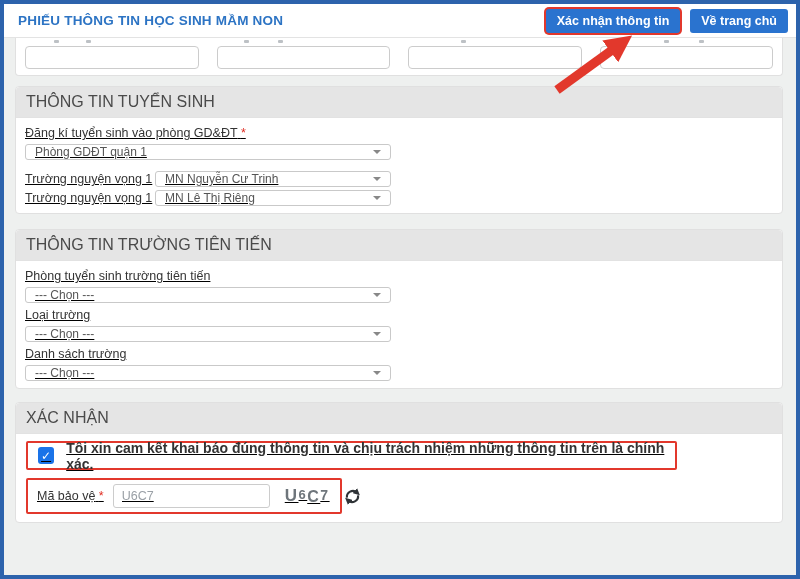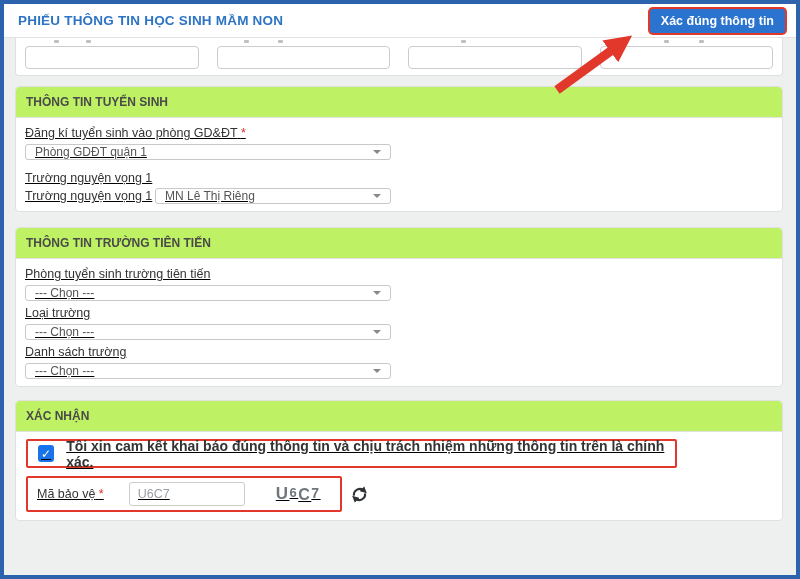--- a/index.html
+++ b/index.html
@@ -21,23 +21,23 @@
     background:#2a73cf; color:#fff; border:none; border-radius:3px;
     font-family:inherit; font-size:12.5px; font-weight:bold;
     padding:5px 11px; cursor:pointer; white-space:nowrap;
   }
   .btn.highlight { box-shadow:0 0 0 2px #e2382c; margin-right:3px; }
 
   
   .content { padding:0 13px 0 11px; }
   .card { background:#fff; border:1px solid #e0e0e0; border-radius:4px; }
   .section-header {
-    height:31px; line-height:30px; background:#bef264;
+    height:31px; line-height:30px; background:#e5e5e5;
     border-bottom:1px solid #e2e2e2; border-radius:4px 4px 0 0;
-    padding:0 10px; font-size:12px; font-weight:bold; color:#4a4a4a;
+    padding:0 10px; font-size:16px; font-weight:normal; color:#4a4a4a;
   }
 
   
   .card.cut { border-top:none; border-radius:0 0 4px 4px; height:38px; overflow:hidden; margin-bottom:10px; position:relative; }
   .fields-row { display:grid; grid-template-columns:repeat(4,1fr); gap:18px; padding:8px 9px 0; }
   .text-input { height:23px; width:100%; border:1px solid #ccc; border-radius:4px; background:#fff; font-family:inherit; font-size:12.5px; padding:0 8px; color:#333; }
   .remnant { position:absolute; top:2px; height:3px; width:5px; background:#9aa0a6; opacity:.65; border-radius:1px; }
 
   .card-body { padding:6px 9px 7px;text-decoration:underline; }
   .field-label { font-size:12.5px; color:#333; margin:2px 0 4px; }
@@ -65,41 +65,42 @@
 
   
   .red-box { border:2px solid #e2382c; border-radius:2px; }
   .commit-row { height:29px; display:flex; align-items:center; padding:0 10px; margin:1px 96px 0 1px; }
   .checkbox {
     width:17px; height:17px; background:#1a73e8; border-radius:3px; margin-right:12px;
     color:#fff; font-size:12px; font-weight:bold; display:flex; align-items:center; justify-content:center; cursor:pointer;
   }
   .commit-text { font-size:14px; font-weight:bold; color:#333; }
 
-  .captcha-row { margin:8px 0 0 1px; width:316px; height:35px; display:flex; align-items:center; padding:16px 9px; gap:25px; }
+  .captcha-row { margin:8px 0 0 1px; width:316px; height:35px; display:flex; align-items:center; padding:16px 9px; gap:9px; }
   .captcha-label { font-size:12.5px; color:#333; white-space:nowrap; }
-  .captcha-input { width:116px; height:24px; border:1px solid #ccc; border-radius:3px; font-family:inherit; font-size:12.5px; color:#9aa0a6; padding:0 8px; }
+  .captcha-input { width:157px; height:24px; border:1px solid #ccc; border-radius:3px; font-family:inherit; font-size:12.5px; color:#9aa0a6; padding:0 8px; }
   .captcha-display { display:flex; align-items:center; font-weight:bold; color:#6e757b; letter-spacing:1.5px; margin-left:6px; user-select:none; }
   .captcha-display .c0 { font-size:17px; }
   .captcha-display .c1 { font-size:13px; transform:translateY(-2px); }
   .captcha-display .c2 { font-size:16px; transform:translateY(1px); }
   .captcha-display .c3 { font-size:14px; transform:translateY(-1px); }
   .refresh-btn { background:none; border:none; padding:0; margin-left:4px; cursor:pointer; display:flex; align-items:center; }
 
   
   .annotation-arrow { position:absolute; left:535px; top:28px; pointer-events:none; z-index:20; }
 </style>
 </head>
 <body>
 
 <div class="page">
 
   <div class="header">
     <div class="page-title">PHIẾU THÔNG TIN HỌC SINH MẦM NON</div>
-    <button class="btn highlight">Xác đúng thông tin</button>
+    <button class="btn highlight">Xác nhận thông tin</button>
+    <button class="btn">Về trang chủ</button>
   </div>
 
   <div class="content">
 
     <div class="card cut">
       <span class="remnant" style="left:38px"></span>
       <span class="remnant" style="left:70px"></span>
       <span class="remnant" style="left:228px"></span>
       <span class="remnant" style="left:262px"></span>
       <span class="remnant" style="left:445px"></span>
@@ -120,20 +121,24 @@
           <span>Đăng kí tuyển sinh vào phòng GD&amp;ĐT</span>
           <span class="req">*</span>
         </div>
         <div class="select w-main">
           <span>Phòng GDĐT quận 1</span>
           <span class="caret"></span>
         </div>
 
         <div class="inline-field">
           <div class="field-label">Trường nguyện vọng 1</div>
+          <div class="select w-half">
+            <span>MN Nguyễn Cư Trinh</span>
+            <span class="caret"></span>
+          </div>
         </div>
         <div class="inline-field">
           <div class="field-label">Trường nguyện vọng 1</div>
           <div class="select w-half">
             <span>MN Lê Thị Riêng</span>
             <span class="caret"></span>
           </div>
         </div>
       </div>
     </div>

